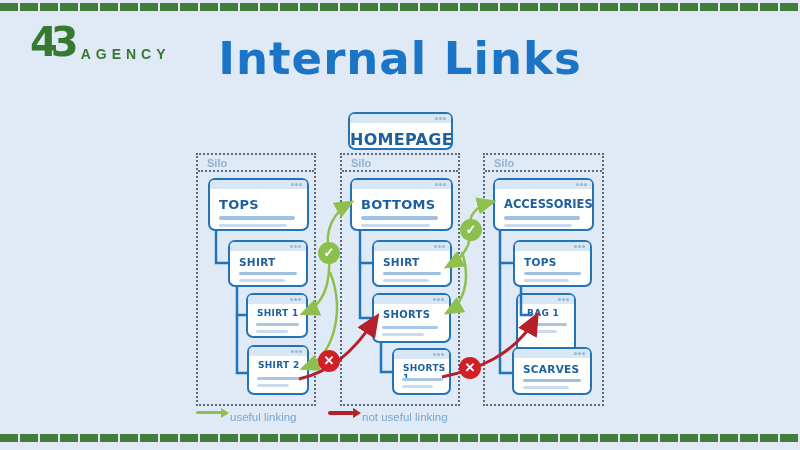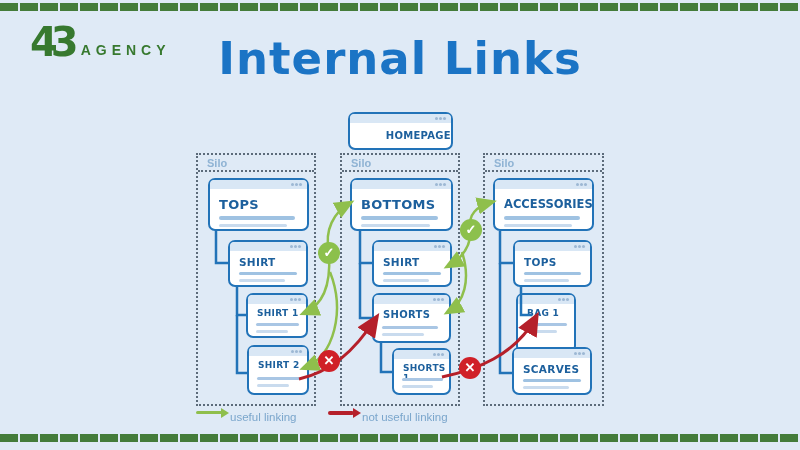--- a/index.html
+++ b/index.html
@@ -5,21 +5,21 @@
   html,body{margin:0;padding:0;}
   body{width:800px;height:450px;position:relative;overflow:hidden;
        background:#dfeaf6;font-family:"Liberation Sans",sans-serif;}
 
   
   .strip{position:absolute;left:0;right:0;height:8px;
          background:repeating-linear-gradient(90deg,#447c3a 0 18px,#dfeaf6 18px 20px);}
   .strip.top{top:3px;} .strip.bottom{top:434px;}
 
   
-  .brand{position:absolute;left:30px;top:22px;display:flex;align-items:flex-start;color:#37792f;}
+  .brand{position:absolute;left:30px;top:22px;display:flex;align-items:flex-end;color:#37792f;}
   .brand .num{font-family:"DejaVu Sans",sans-serif;font-weight:900;font-size:40px;
               letter-spacing:-7px;line-height:40px;padding-right:9px;}
   .brand .name{font-size:14px;font-weight:bold;letter-spacing:5px;margin-top:20px;}
 
   
   .main-title{position:absolute;left:0;right:0;top:32px;text-align:center;
               font-family:"DejaVu Sans",sans-serif;font-weight:700;font-size:45px;
               color:#1b74c5;letter-spacing:1px;}
 
   
@@ -36,21 +36,21 @@
   .node::before{content:"";position:absolute;top:0;left:0;right:0;height:9px;
         background:#d9e7f5;border-radius:4px 4px 0 0;}
   .dots{position:absolute;top:3px;right:13px;width:3px;height:3px;border-radius:50%;
         background:#9db8d4;box-shadow:4px 0 0 #9db8d4,8px 0 0 #9db8d4;z-index:2;}
   .node-title{position:absolute;left:9px;color:#1d609d;font-weight:bold;
         font-family:"DejaVu Sans",sans-serif;letter-spacing:.3px;}
   .tline{position:absolute;left:9px;height:4px;border-radius:2px;background:#9fc2e2;}
   .tline.b{background:#c9dbee;height:3px;}
 
   .n-home{left:348px;top:112px;width:105px;height:38px;}
-  .n-home .node-title{left:0;right:0;top:16px;text-align:right;font-size:10px;}
+  .n-home .node-title{left:0;right:0;top:16px;text-align:left;font-size:16px;}
 
   
   .big{height:53px;} .big .node-title{top:17px;font-size:13px;}
   .big .tline.a{top:36px;width:78%;} .big .tline.b{top:44px;width:70%;}
   .n-tops{left:208px;top:178px;width:101px;}
   .n-bottoms{left:350px;top:178px;width:103px;}
   .n-accessories{left:493px;top:178px;width:101px;}
   .n-accessories .node-title{font-size:11.5px;letter-spacing:0;}
 
   

